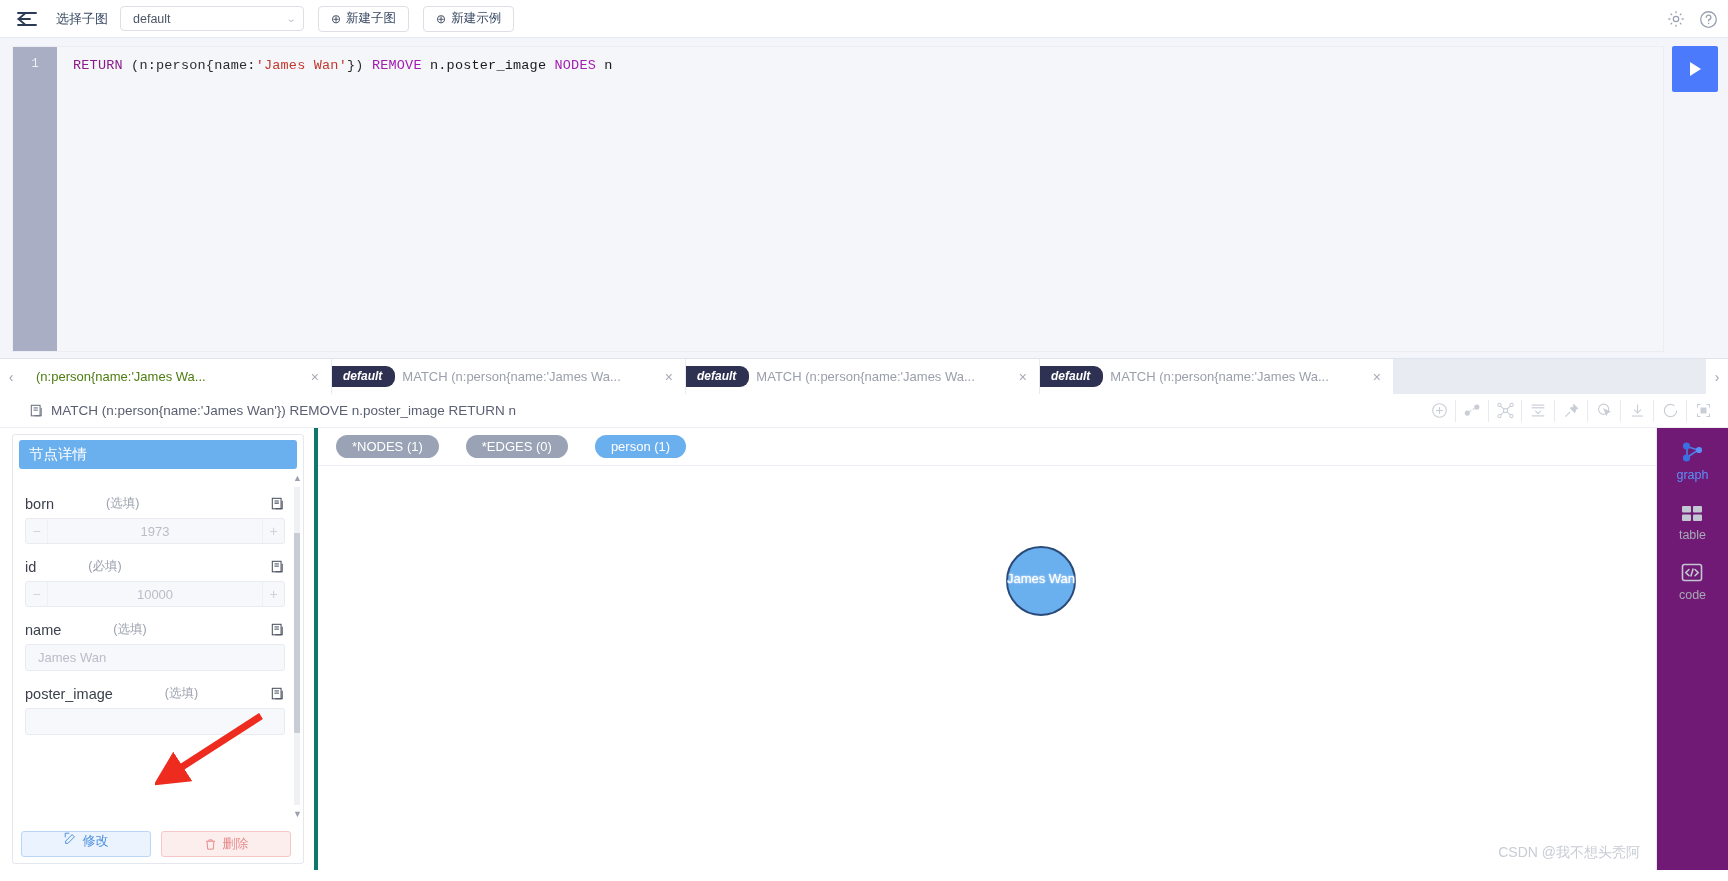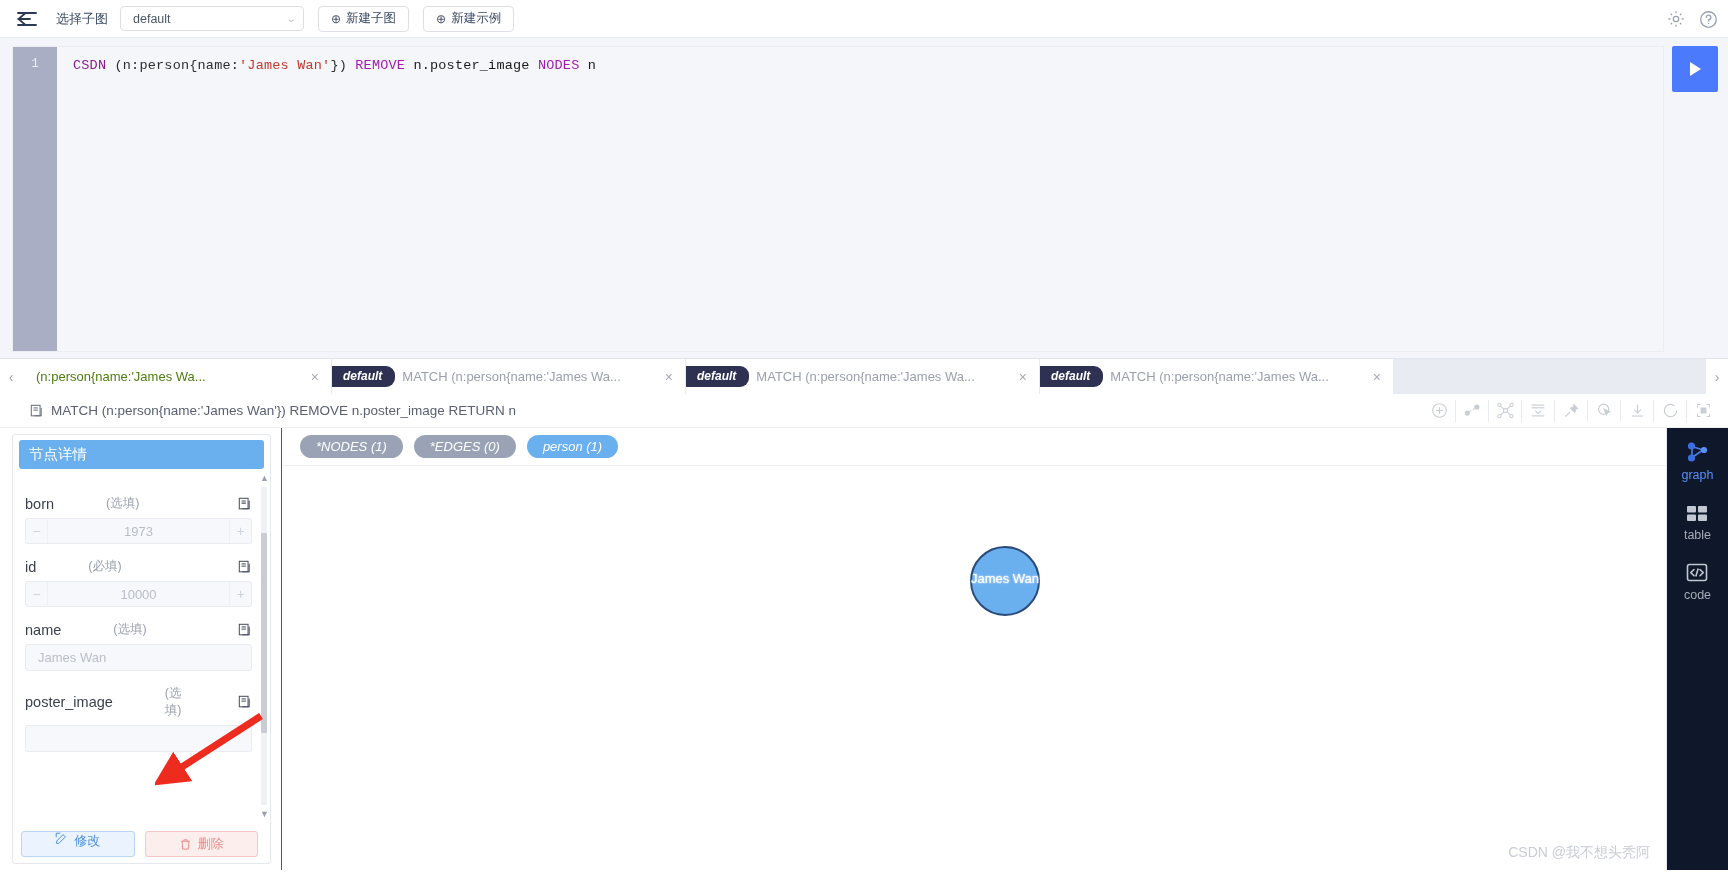--- a/index.html
+++ b/index.html
@@ -142,23 +142,23 @@
   .res-q { font-size: 13.5px; color: #5a6072; display: flex; align-items: center; gap: 7px; }
   .copy-ic { color: #6b7180; display: flex; }
   .res-tools { margin-left: auto; display: flex; align-items: center; }
   .rt { width: 33px; height: 22px; display:flex; align-items:center; justify-content:center; color:#c9cdd6; cursor:pointer; border-right: 1px solid #e8eaef; }
   .rt:last-child { border-right: none; }
 
   
   .body-row { display: flex; height: 442px; background: #fff; }
 
   .detail-panel {
-    width: 282px;
+    width: 318px;
     background: #fff;
-    border-right: 1px solid #0f766e;
+    border-right: 4px solid #0f766e;
     position: relative;
     display: flex; flex-direction: column;
   }
   .dp-inner { position: absolute; left: 12px; right: 10px; top: 6px; bottom: 6px; border:1px solid #e4e7ee; border-radius:3px; background:#fff; overflow:hidden;}
   .dp-title {
     height: 29px;
     background: #6aafee;
     color: #fff;
     font-size: 14.5px;
     display: flex; align-items: center;
@@ -196,21 +196,21 @@
     flex: 1; height: 26px; border: 1px solid #f5c6c6; background: #fdeeee;
     color: #e88b8b; font-size: 13px; border-radius: 3px;
     display:flex; align-items:center; justify-content:center; gap:6px; cursor:pointer;
   }
   .dp-scroll { position:absolute; right:2px; top:38px; bottom:44px; width:8px; }
   .dp-scroll .up, .dp-scroll .dn { color:#9aa0ad; font-size:9px; text-align:center; cursor:pointer;}
   .dp-scroll .track { position:absolute; top:14px; bottom:14px; left:1px; width:6px; background:#f0f1f4; }
   .dp-scroll .thumb { position:absolute; top:60px; left:1px; width:6px; height:200px; background:#c8ccd4; border-radius:1px; cursor:pointer;}
 
   .graph-panel { flex: 1; position: relative; background: #fff; display:flex; flex-direction:column; }
-  .chips { height: 38px; display: flex; align-items: center; gap: 11px; padding-left: 18px; border-bottom: 1px solid #ebeef3; font-style: italic;}
+  .chips { height: 38px; display: flex; align-items: center; gap: 27px; padding-left: 18px; border-bottom: 1px solid #ebeef3;}
   .chip {
     height: 23px; border-radius: 12px; color: #fff;
     font-size: 13px; display: flex; align-items: center; justify-content:center;
     padding: 0 16px; cursor: pointer; background: #9aa3b5;
   }
   .chip.blue { background: #6aafee; }
   .canvas { flex: 1; position: relative; overflow: hidden; }
   .node-circle {
     position: absolute; left: 688px; top: 80px;
     width: 70px; height: 70px; border-radius: 50%;
@@ -223,21 +223,21 @@
     text-align:center; color:#fff; font-size: 13px;
     text-shadow: 0 0 2px #cfe4fb, 0 0 2px #cfe4fb;
     pointer-events:none; white-space: nowrap;
   }
   .watermark {
     position: absolute; right: 16px; bottom: 8px;
     color: #c8ccd4; font-size: 14px;
   }
 
   .right-rail {
-    width: 62px; background: #0f172a; border-left: 1px solid #e6e9ef;
+    width: 72px; background: #701a75; border-left: 1px solid #e6e9ef;
     display: flex; flex-direction: column; align-items: center;
     padding-top: 12px; gap: 20px;
   }
   .rail-item { display:flex; flex-direction:column; align-items:center; gap:4px; cursor:pointer; }
   .rail-item .rl { font-size: 12.5px; color: #a7abb6; }
   .rail-item.active .rl { color: #5b8ff9; }
 
   .arrow-anno { position: absolute; pointer-events: none; }
 </style>
 </head>
@@ -280,21 +280,21 @@
       </svg>
     </div>
   </div>
 </div>
 
 <div class="editor-wrap">
   <div class="editor-box">
     <div class="gutter">
       <div>1</div>
     </div>
-    <div class="code-area"><span class="kw">CSDN</span><span class="punct"> (n:person{name:</span><span class="str">'James Wan'</span><span class="punct">}) </span><span class="kw2">REMOVE</span><span class="ident"> n.poster_image </span><span class="kw2">NODES</span><span class="ident"> n</span></div>
+    <div class="code-area"><span class="kw">RETURN</span><span class="punct"> (n:person{name:</span><span class="str">'James Wan'</span><span class="punct">}) </span><span class="kw2">REMOVE</span><span class="ident"> n.poster_image </span><span class="kw2">NODES</span><span class="ident"> n</span></div>
   </div>
   <div class="run-btn">
     <svg width="16" height="18" viewBox="0 0 16 18">
         <polygon points="3,2 14,9 3,16" fill="#ffffff"></polygon>
       </svg>
   </div>
 </div>
 
 <div class="tabbar">
   <div class="tab-arrow">‹</div>

